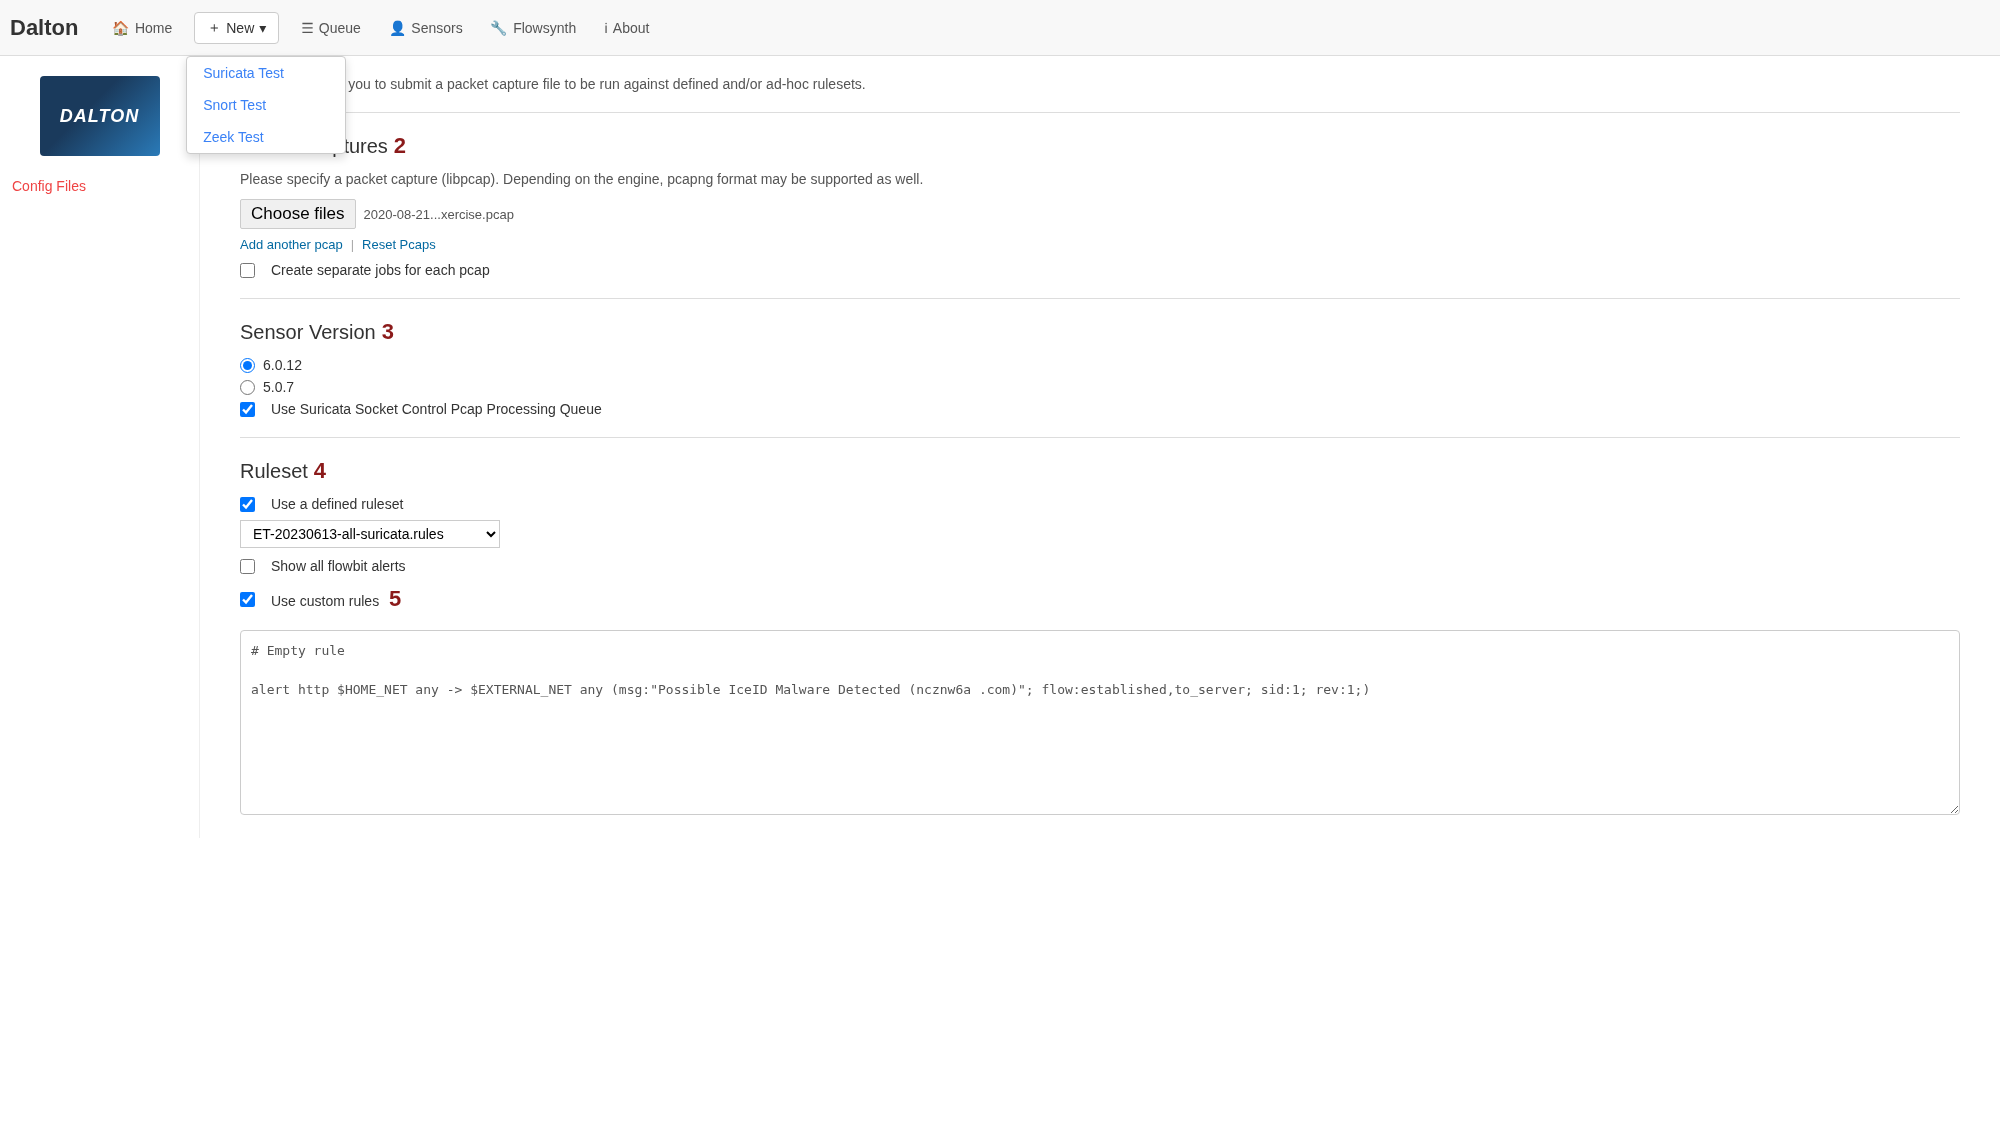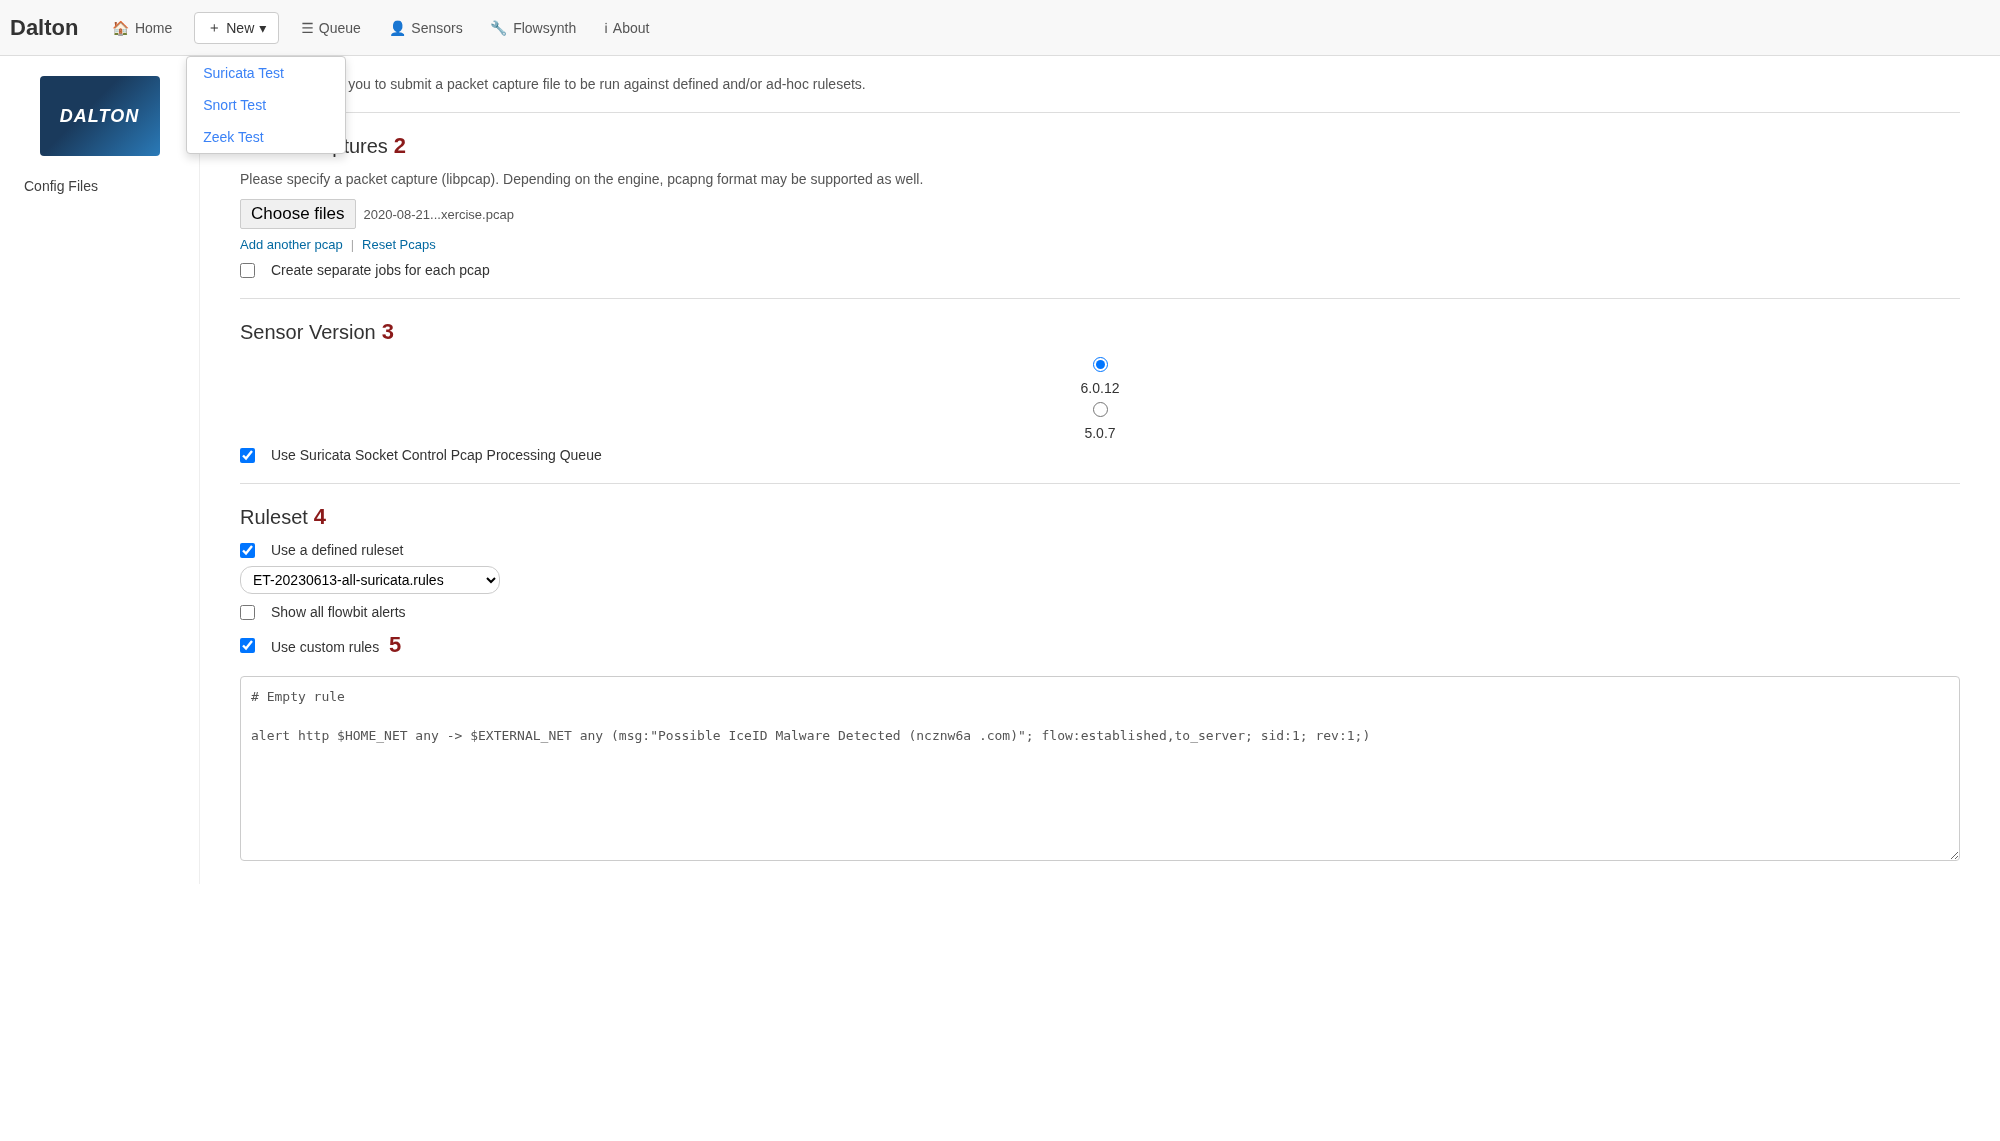--- a/index.html
+++ b/index.html
@@ -100,22 +100,22 @@
     .logo-text {
       color: #fff;
       font-size: 18px;
       font-weight: bold;
       font-style: italic;
       letter-spacing: 1px;
       text-align: center;
     }
     .sidebar-link {
       display: block;
-      padding: 6px 24px;
-      color: #404040;
+      padding: 6px 12px;
+      color: #ef4444;
       cursor: pointer;
       font-size: 14px;
       text-decoration: none;
     }
 
     
     .content {
       flex: 1;
       padding: 20px 40px;
     }
@@ -191,32 +191,31 @@
       cursor: pointer;
     }
 
     
     .radio-row {
       display: flex;
       align-items: center;
       gap: 8px;
       margin-bottom: 6px;
       font-size: 14px;
-      flex-direction: column;
     }
     .radio-row input[type="radio"] {
       width: 15px;
       height: 15px;
       cursor: pointer;
     }
 
     
     .ruleset-select {
       border: 1px solid #ccc;
-      border-radius: 12px;
+      border-radius: 0;
       padding: 4px 8px;
       font-size: 14px;
       cursor: pointer;
       background: #fff;
       min-width: 260px;
       margin-bottom: 10px;
     }
 
     
     textarea {

